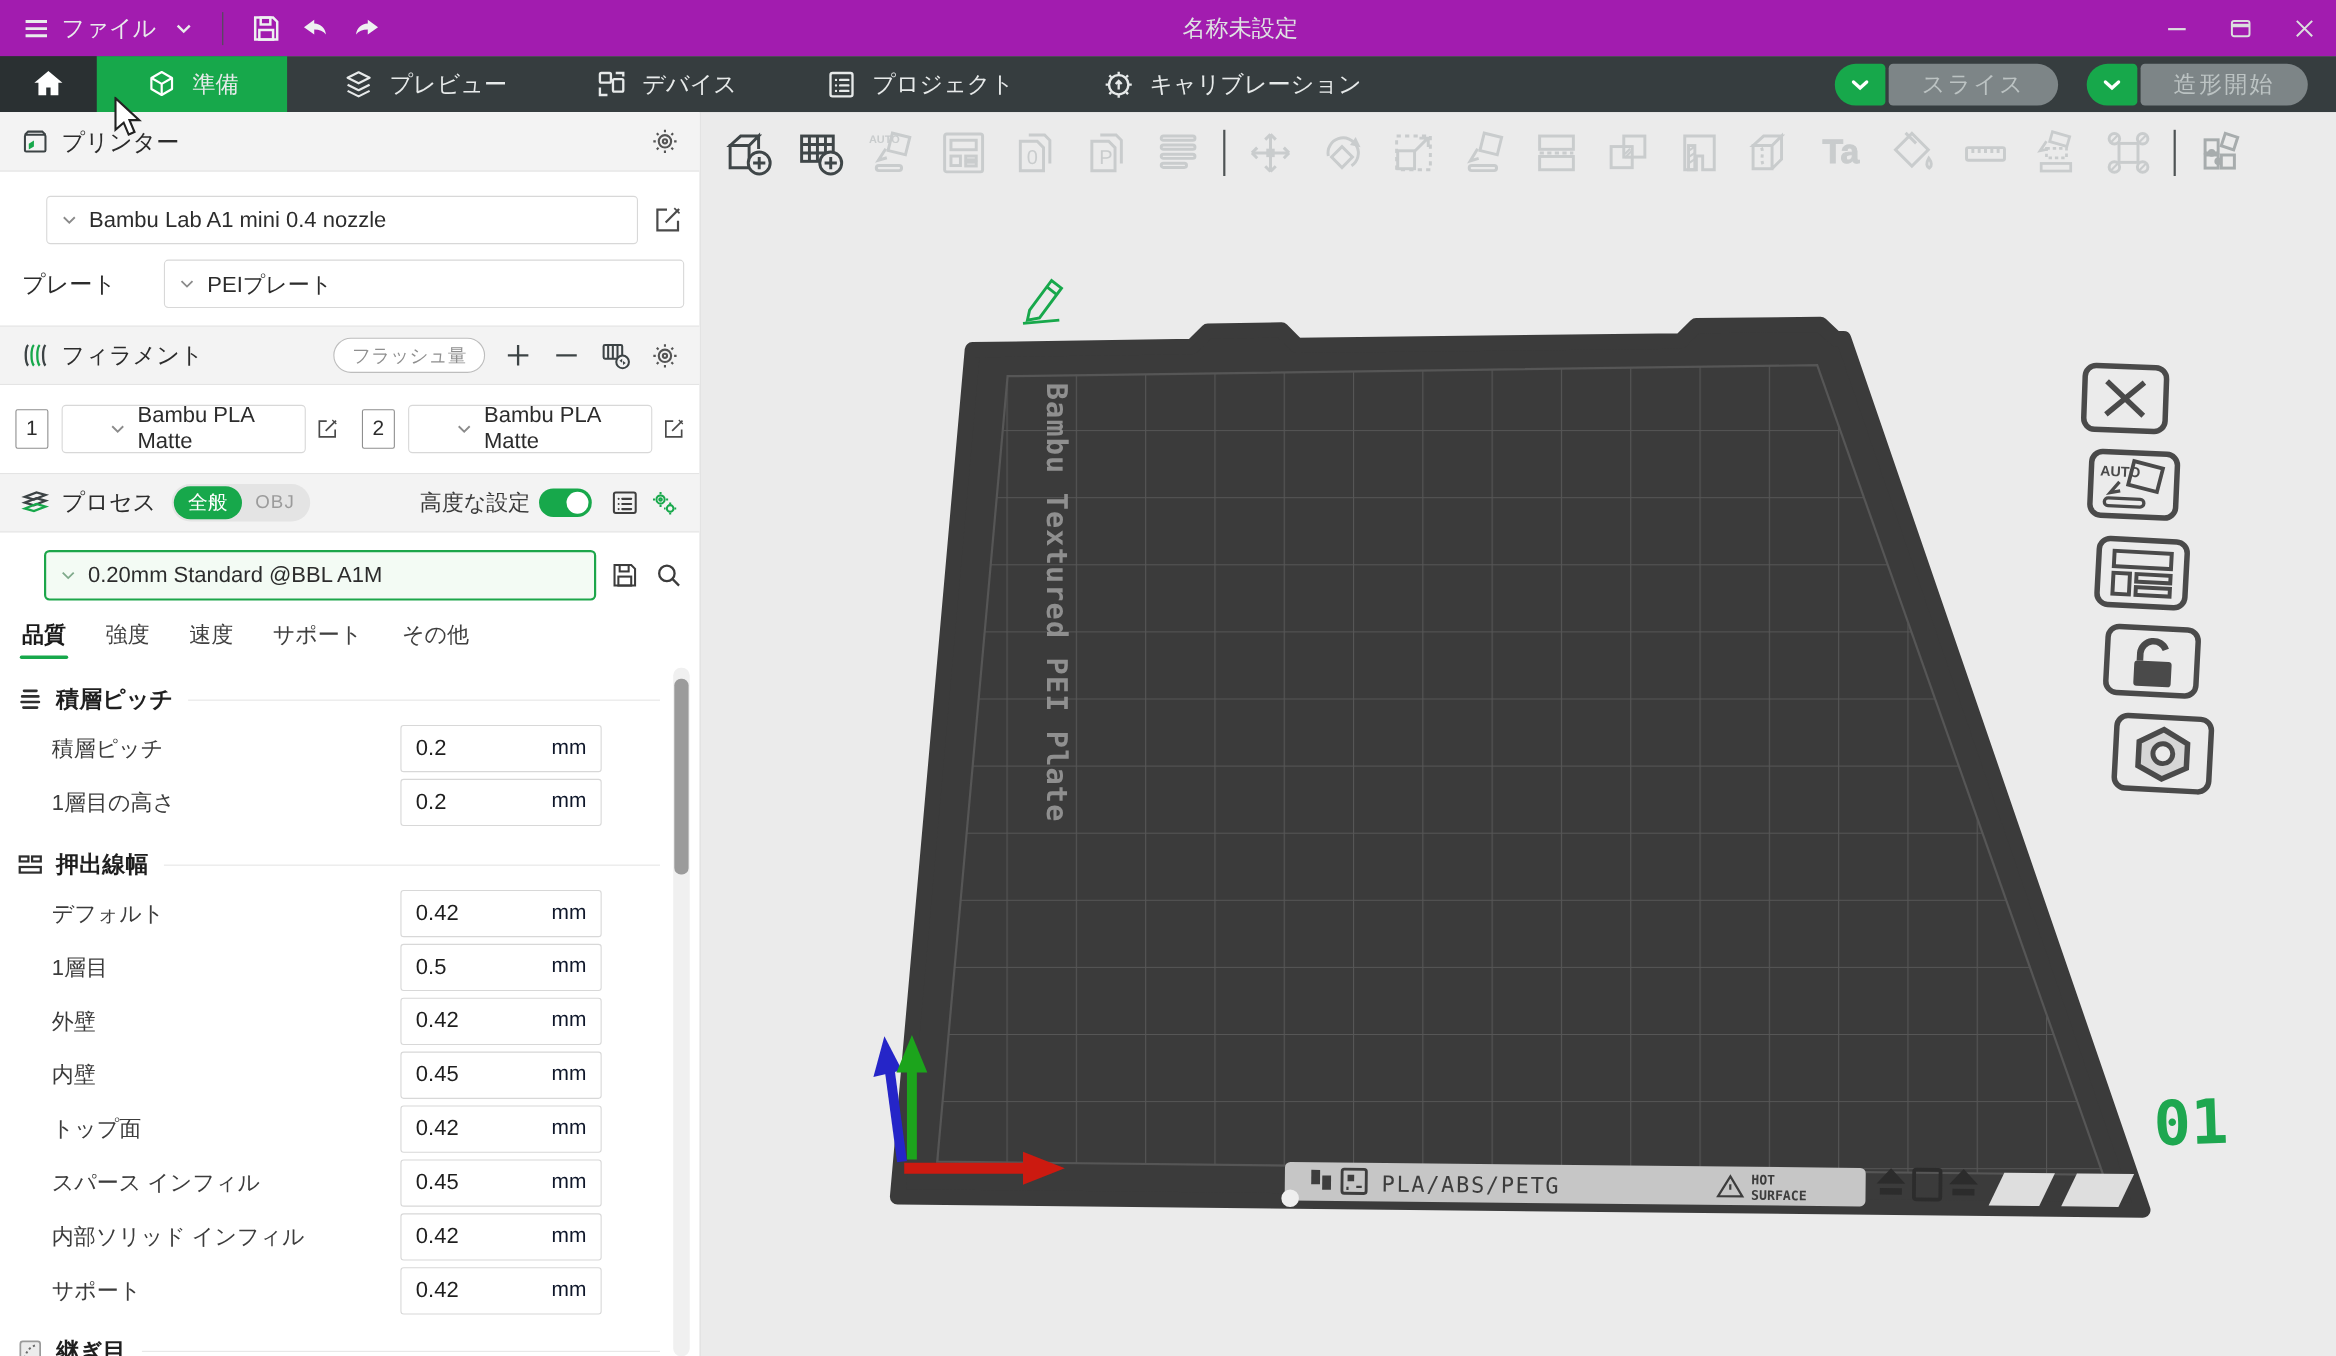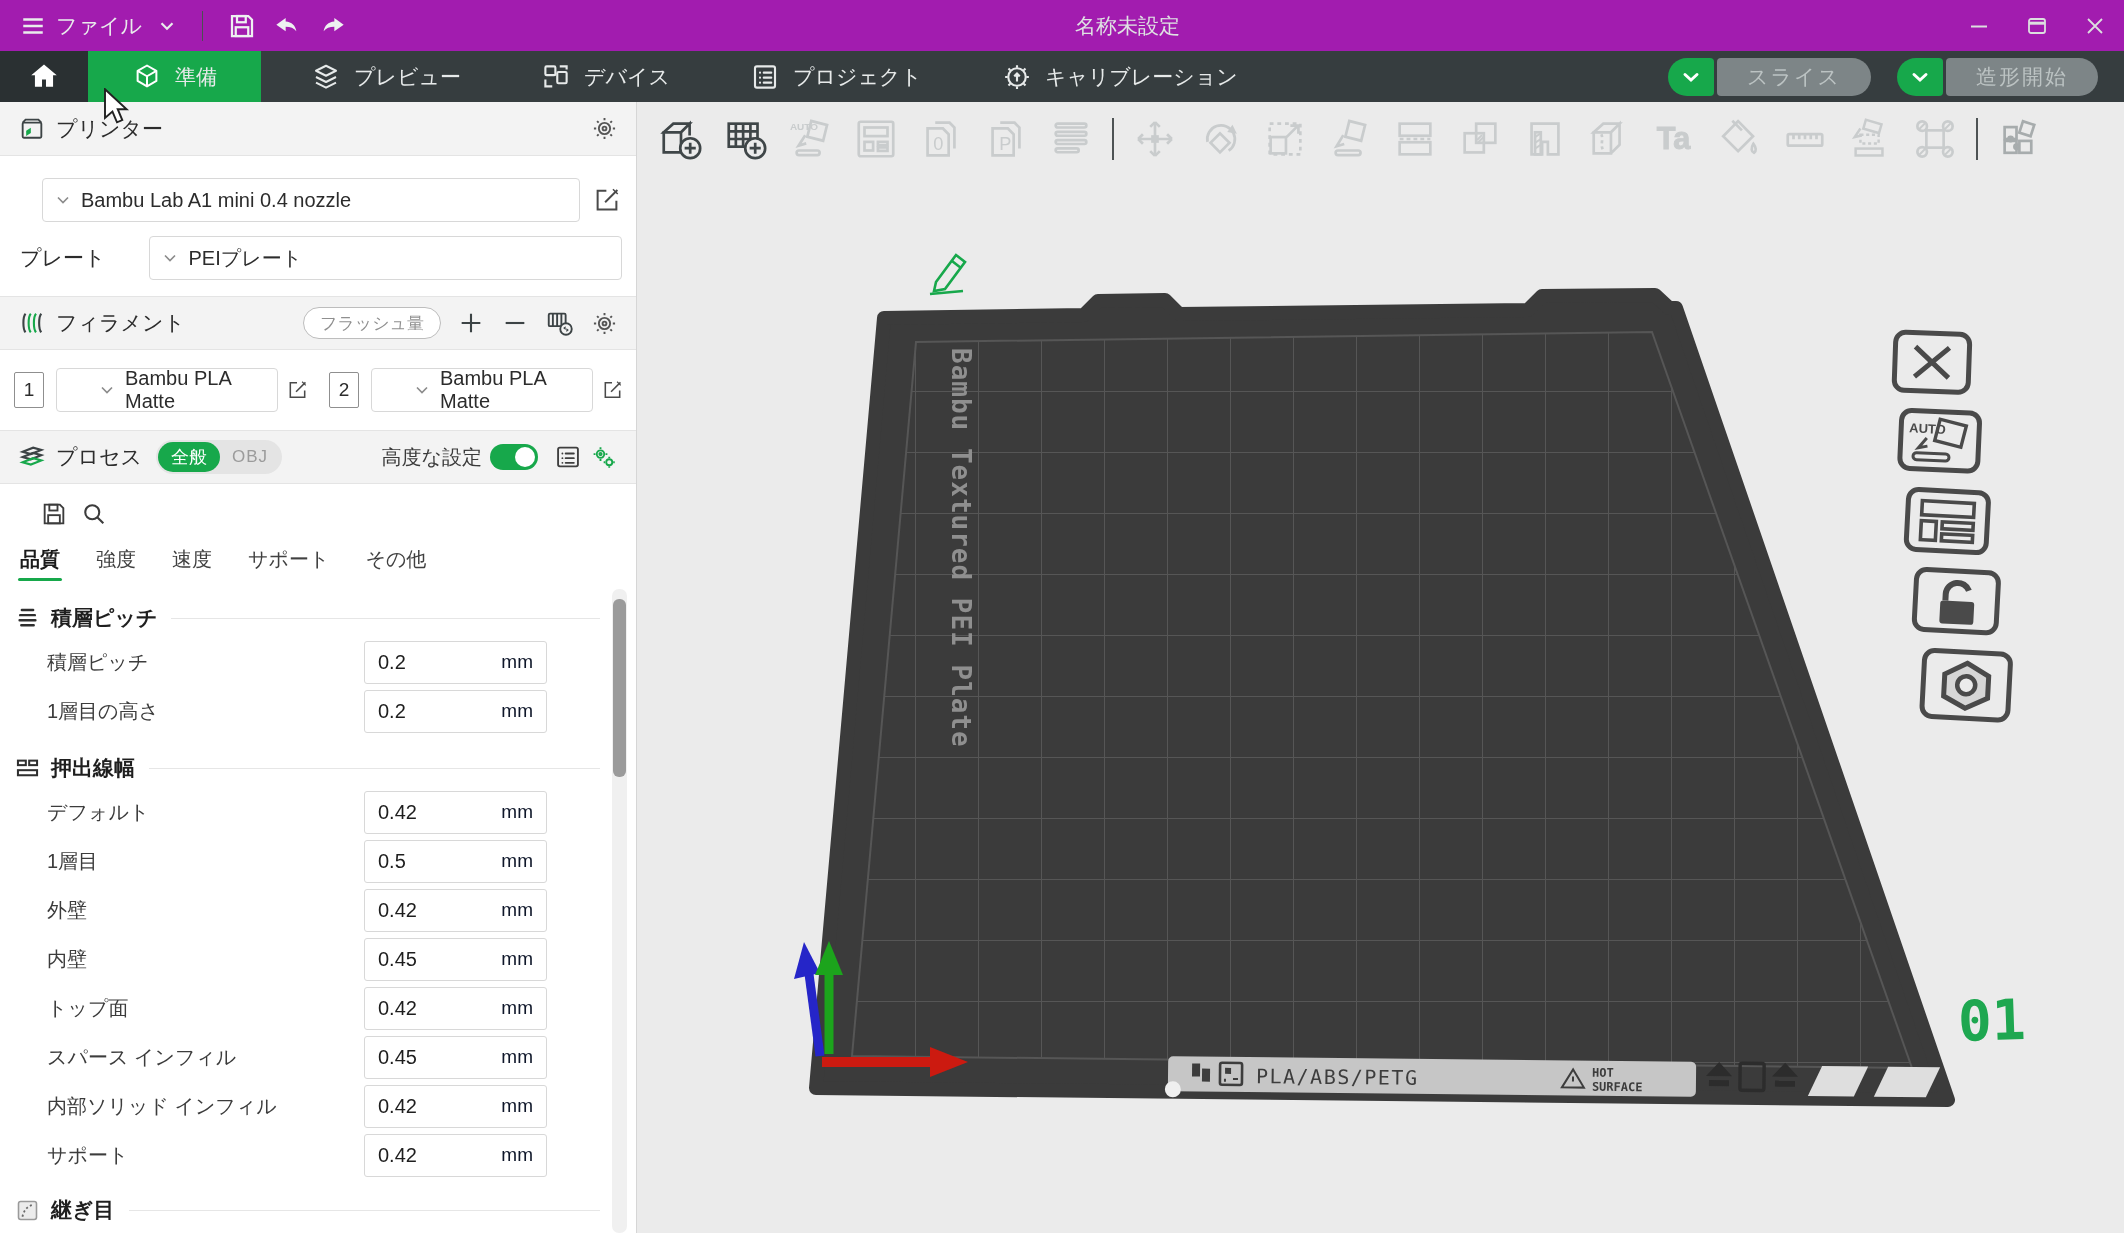--- a/index.html
+++ b/index.html
@@ -335,20 +335,26 @@
             <circle cx="9" cy="9.5" r="3.2"></circle>
             <circle cx="9" cy="9.5" r="1"></circle>
             <path d="M9 5.2V3.6M9 15.4v-1.6M4.7 9.5H3.1M14.9 9.5h-1.6"></path>
             <circle cx="16.5" cy="16.5" r="2.6"></circle>
             <path d="M16.5 13v-1.2M16.5 21.2v-1.3M12.9 16.5h-1.2M21.2 16.5h-1.3"></path>
           </svg>
       </div>
     </div>
 
     <div class="preset-row">
+      <div class="preset-combo">
+        <svg class="chev" width="20" height="20" viewBox="0 0 24 24" fill="none" stroke="#7faa8b" stroke-width="2">
+            <path d="M6 9l6 6 6-6"></path>
+          </svg>
+        <span>0.20mm Standard @BBL A1M</span>
+      </div>
       <svg width="28" height="28" viewBox="0 0 24 24" fill="none" stroke="#3c3c3c" stroke-width="1.6">
           <path d="M4 4h13l3 3v13H4z"></path>
           <rect x="8" y="4" width="7" height="5"></rect>
           <rect x="7" y="13" width="10" height="7"></rect>
         </svg>
       <svg width="28" height="28" viewBox="0 0 24 24" fill="none" stroke="#3c3c3c" stroke-width="1.8">
           <circle cx="10.5" cy="10.5" r="6"></circle>
           <path d="M15 15l5 5"></path>
         </svg>
     </div>

